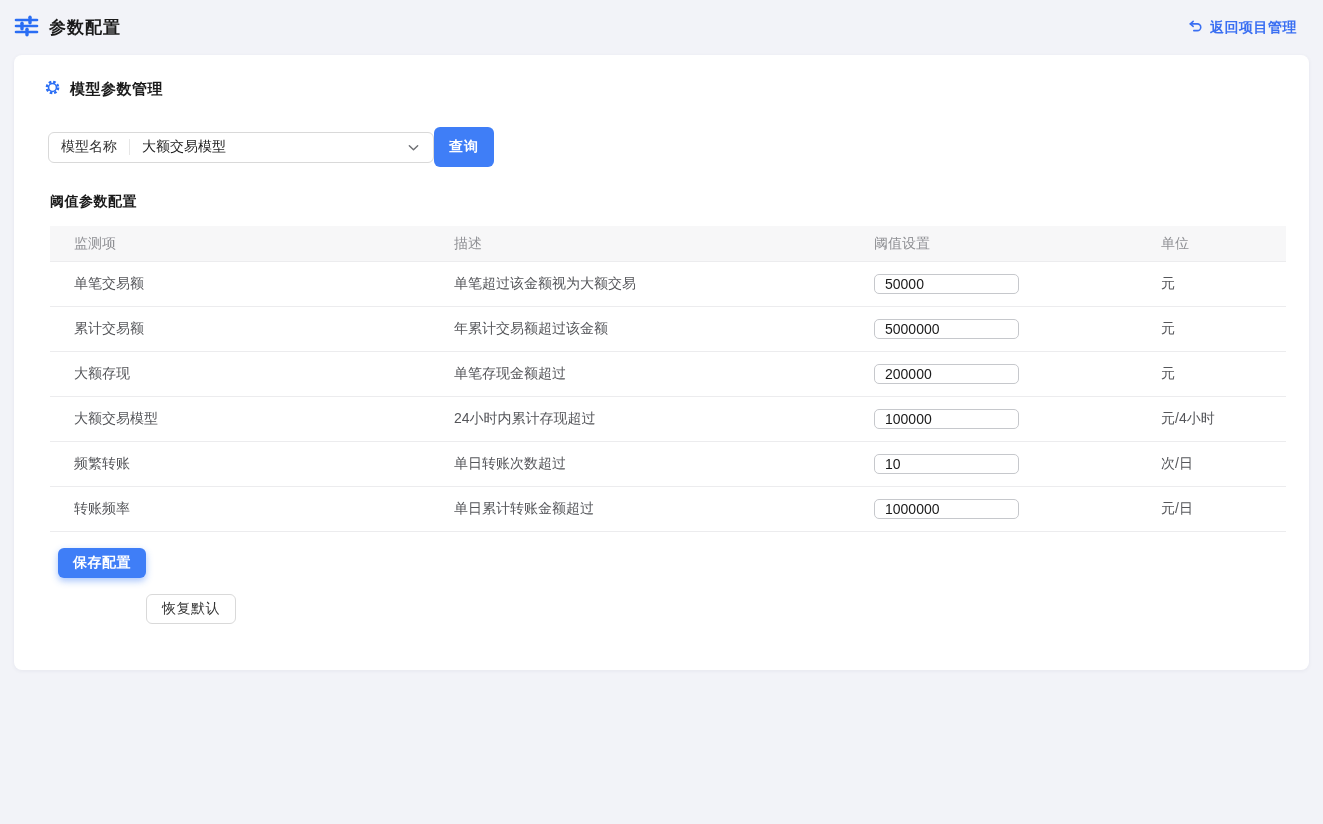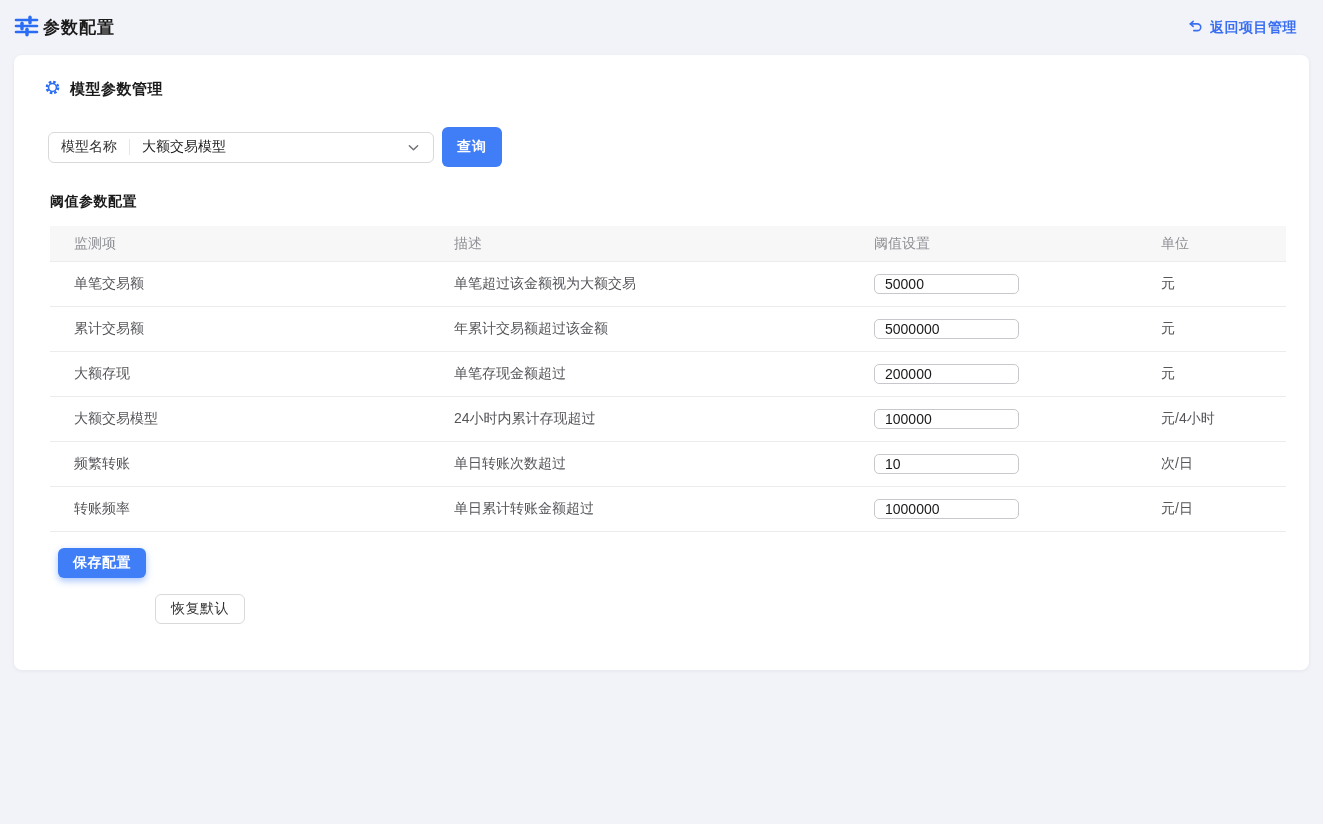--- a/index.html
+++ b/index.html
@@ -12,21 +12,21 @@
   }
 
   
   .topbar {
     height: 55px;
     display: flex;
     align-items: center;
     justify-content: space-between;
     padding: 0 26px 0 14px;
   }
-  .topbar-left { display: flex; align-items: center; gap: 4px; }
+  .topbar-left { display: flex; align-items: center; gap: 10px; }
   .page-title { font-size: 17px; font-weight: bold; color: #1a1a1a; letter-spacing: 1px; }
   .back-link {
     display: flex; align-items: center; gap: 7px;
     color: #3a6ff2; font-size: 14px; font-weight: bold;
     cursor: pointer; letter-spacing: 0.5px;
   }
 
   
   .card {
     margin: 0 14px;
@@ -34,21 +34,21 @@
     border-radius: 8px;
     box-shadow: 0 1px 4px rgba(30,40,90,0.06);
     padding: 22px 22px 46px 22px;
     min-height: 571px;
   }
 
   .section-header { display: flex; align-items: center; gap: 9px; margin: 2px 0 27px 8px; text-align: right; }
   .section-title { font-size: 15px; font-weight: bold; color: #1a1a1a; letter-spacing: 0.5px; }
 
   
-  .filter-row { display: flex; align-items: center; gap: 8px; margin: 0 0 26px 12px; }
+  .filter-row { display: flex; align-items: center; margin: 0 0 26px 12px; }
   .model-select {
     width: 386px; height: 31px;
     border: 1px solid #d9d9d9; border-radius: 6px;
     background: #fff;
     display: flex; align-items: center;
     cursor: pointer;
   }
   .select-label { padding: 0 12px; font-size: 14px; color: #333; white-space: nowrap; }
   .select-divider { width: 1px; height: 16px; background: #e6e6e6; }
   .select-value { flex: 1; padding: 0 12px; font-size: 14px; color: #1f1f1f; }
@@ -88,21 +88,21 @@
   .threshold-input {
     width: 145px; height: 20px;
     border: 1px solid #c6c8cc; border-radius: 5px;
     padding: 0 10px;
     font-size: 14px; color: #1a1a1a;
     font-family: inherit;
     background: #fff;
   }
 
   
-  .actions { display: flex; gap: 9px; margin: 16px 0 0 14px; padding-left: 8px; }
+  .actions { display: flex; margin: 16px 0 0 14px; padding-left: 8px; }
   .save-btn {
     height: 30px; padding: 0 15px;
     background: #3f7ef7; color: #fff;
     border: none; border-radius: 6px;
     font-size: 14px; font-weight: bold;
     font-family: inherit; cursor: pointer;
     box-shadow: 0 3px 7px rgba(63,126,247,0.45);
     letter-spacing: 0.5px;
   }
   .reset-btn {

